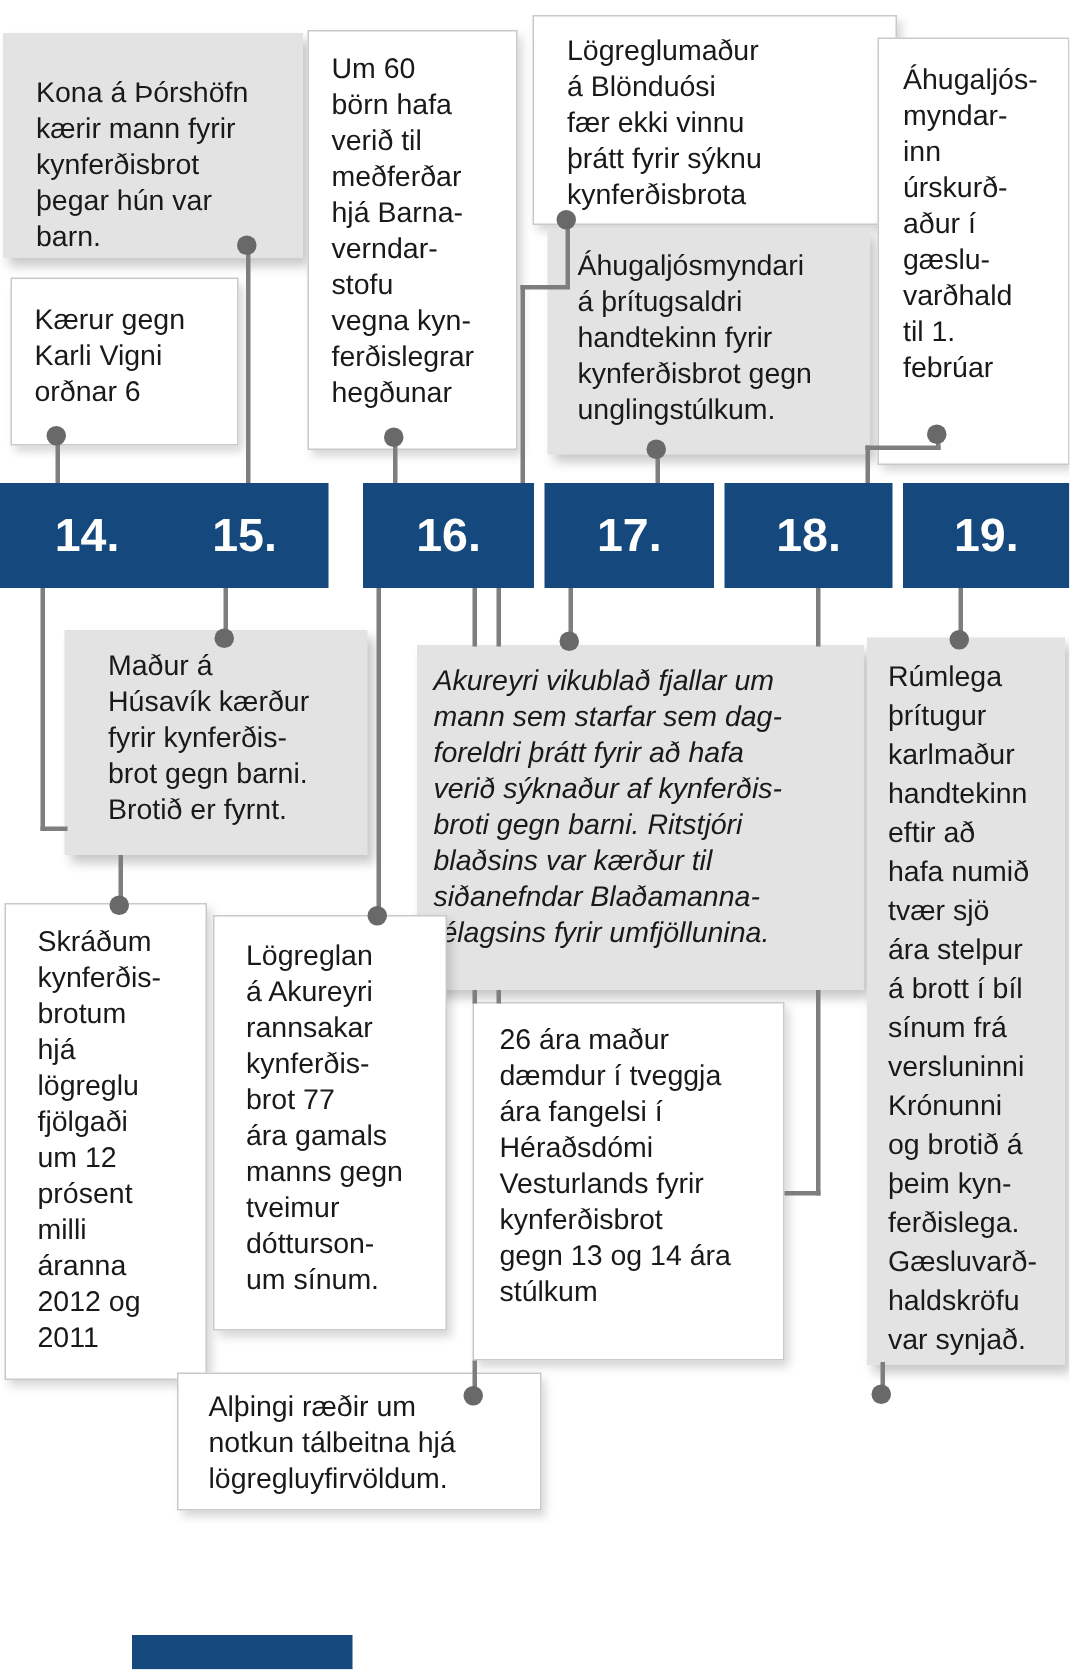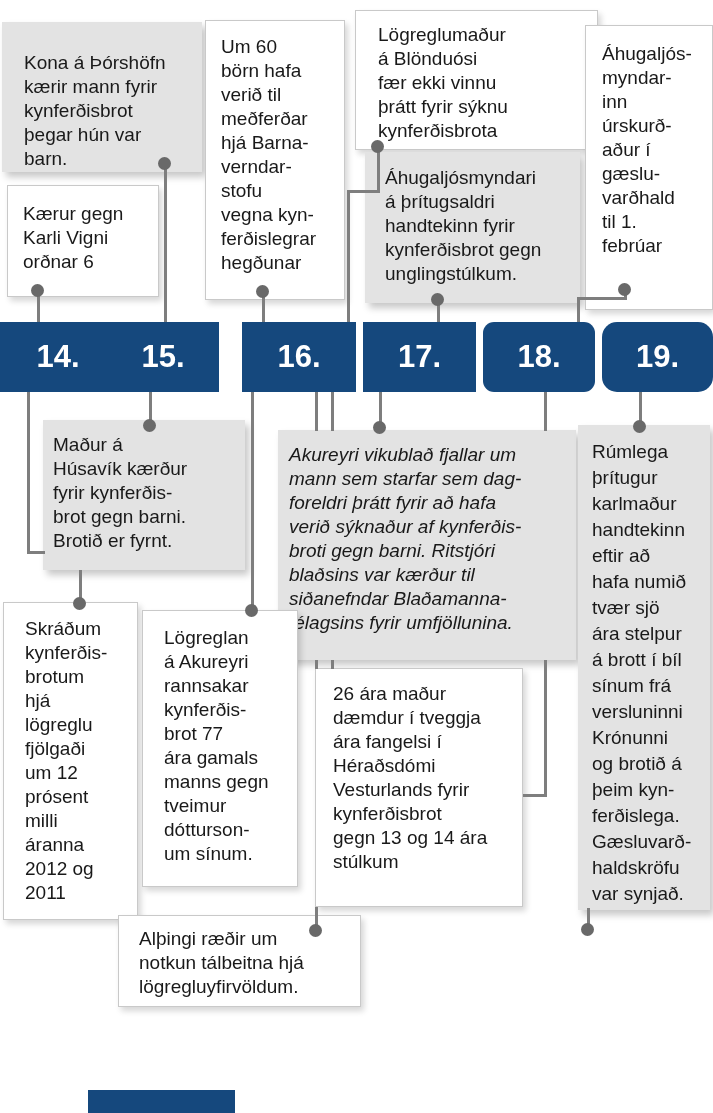--- a/index.html
+++ b/index.html
@@ -19,22 +19,22 @@
 </style>
 </head>
 <body>
 
 <div id="stage">
 
   <div class="seg" style="left:0;width:116px;">14.</div>
   <div class="seg" style="left:107px;width:112px;">15.</div>
   <div class="seg" style="left:242px;width:114px;">16.</div>
   <div class="seg" style="left:363px;width:113px;">17.</div>
-  <div class="seg" style="left:483px;width:112px;border-radius:11px;">18.</div>
-  <div class="seg" style="left:602px;width:111px;border-radius:15px;">19.</div>
+  <div class="seg" style="left:483px;width:112px;">18.</div>
+  <div class="seg" style="left:602px;width:111px;">19.</div>
 
   <div class="nextbar"></div>
 
   <div class="note gray" style="left:2px;top:22px;width:200px;height:150px;padding:29px 8px 0 22px;">Kona á Þórshöfn
 kærir mann fyrir
 kynferðisbrot
 þegar hún var
 barn.</div>
   <div class="note white" style="left:205px;top:20px;width:140px;height:280px;padding:14px 4px 0 15px;">Um 60
 börn hafa
@@ -62,21 +62,21 @@
 úrskurð-
 aður í
 gæslu-
 varðhald
 til 1.
 febrúar</div>
   <div class="note white" style="left:7px;top:185px;width:152px;height:112px;padding:16px 4px 0 15px;">Kærur gegn
 Karli Vigni
 orðnar 6</div>
 
-  <div class="note gray" style="left:43px;top:420px;width:202px;height:150px;padding:13px 6px 0 10px;">Maður á
+  <div class="note gray" style="left:43px;top:420px;width:202px;height:150px;padding:13px 6px 0 29px;">Maður á
 Húsavík kærður
 fyrir kynferðis-
 brot gegn barni.
 Brotið er fyrnt.</div>
   <div class="note gray" style="left:278px;top:430px;width:298px;height:230px;padding:13px 6px 0 11px;font-style:italic;">Akureyri vikublað fjallar um
 mann sem starfar sem dag-
 foreldri þrátt fyrir að hafa
 verið sýknaður af kynferðis-
 broti gegn barni. Ritstjóri
 blaðsins var kærður til

